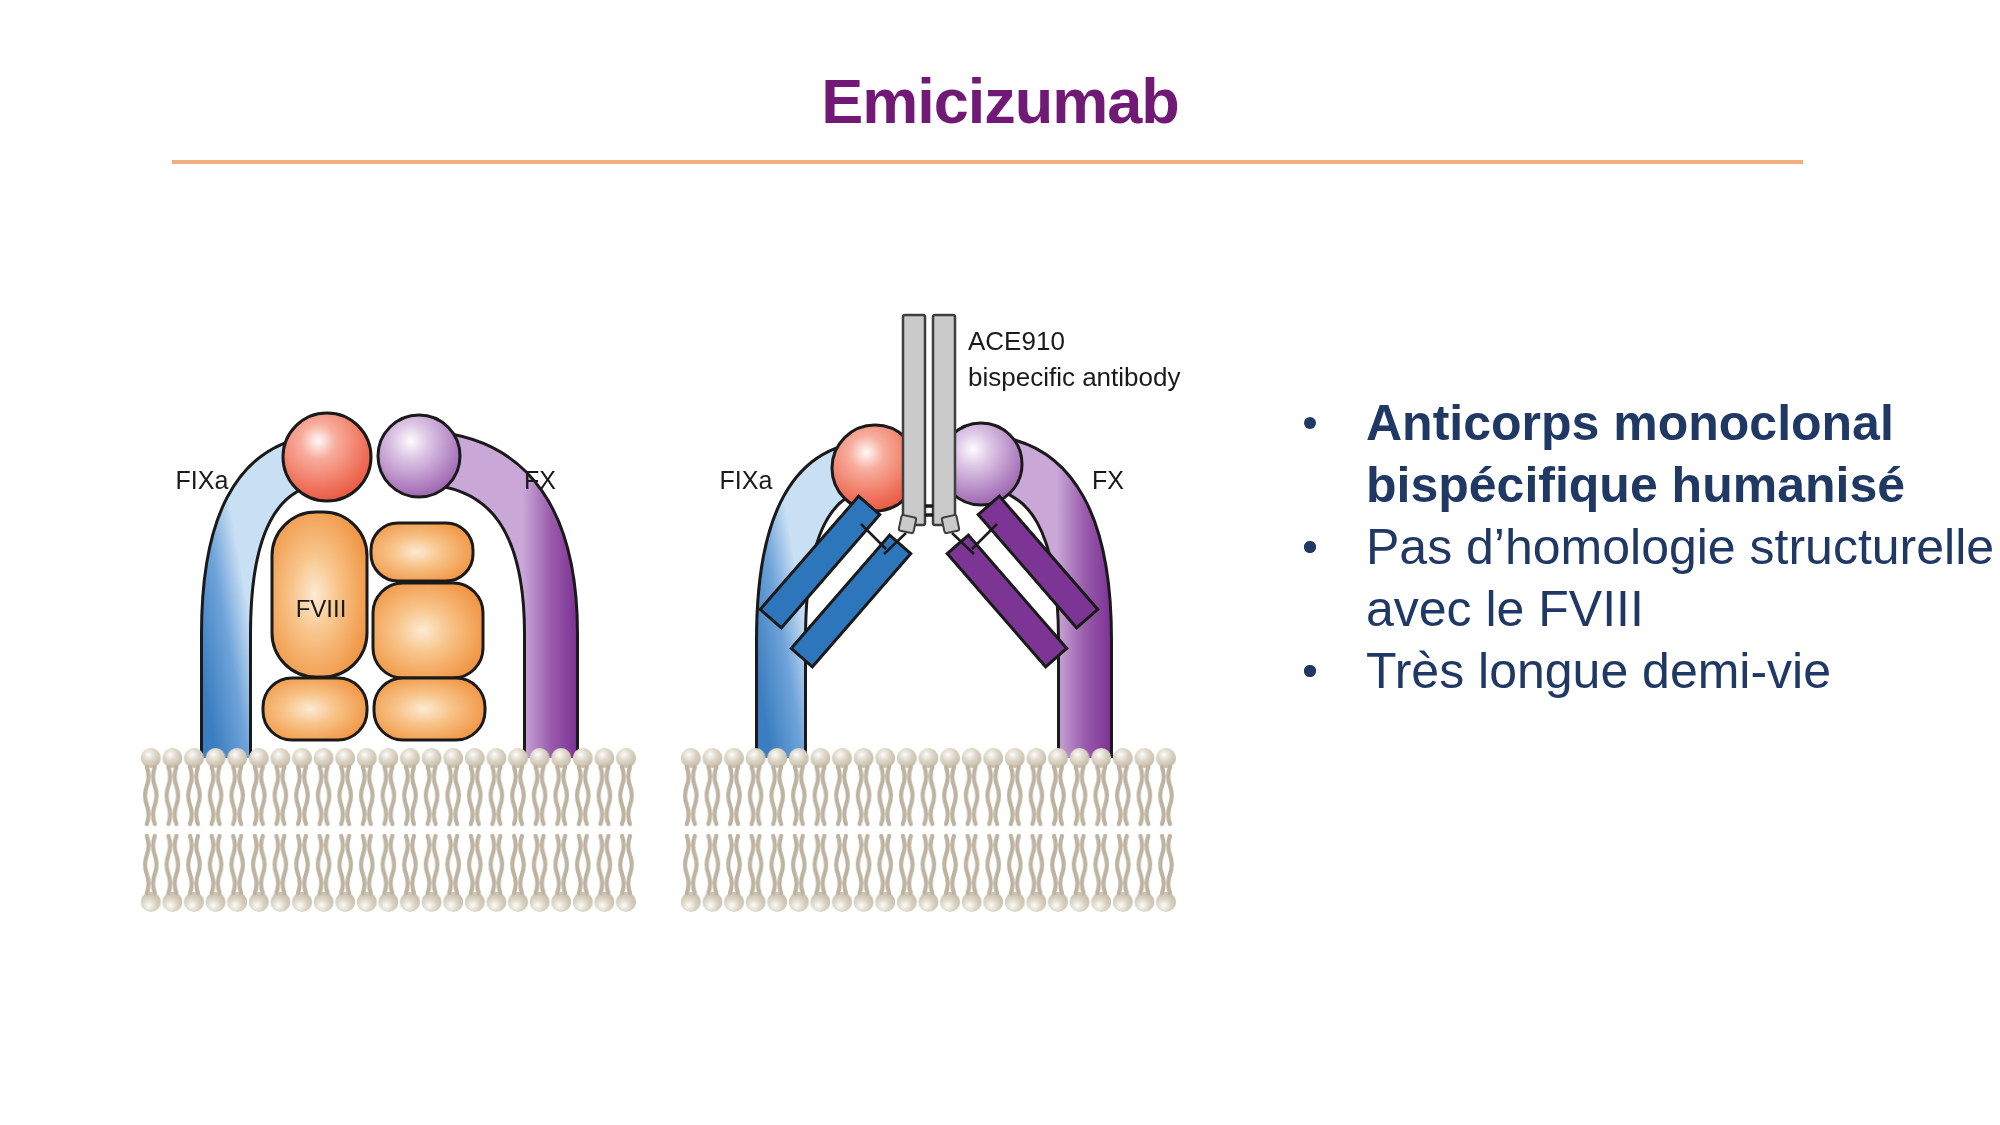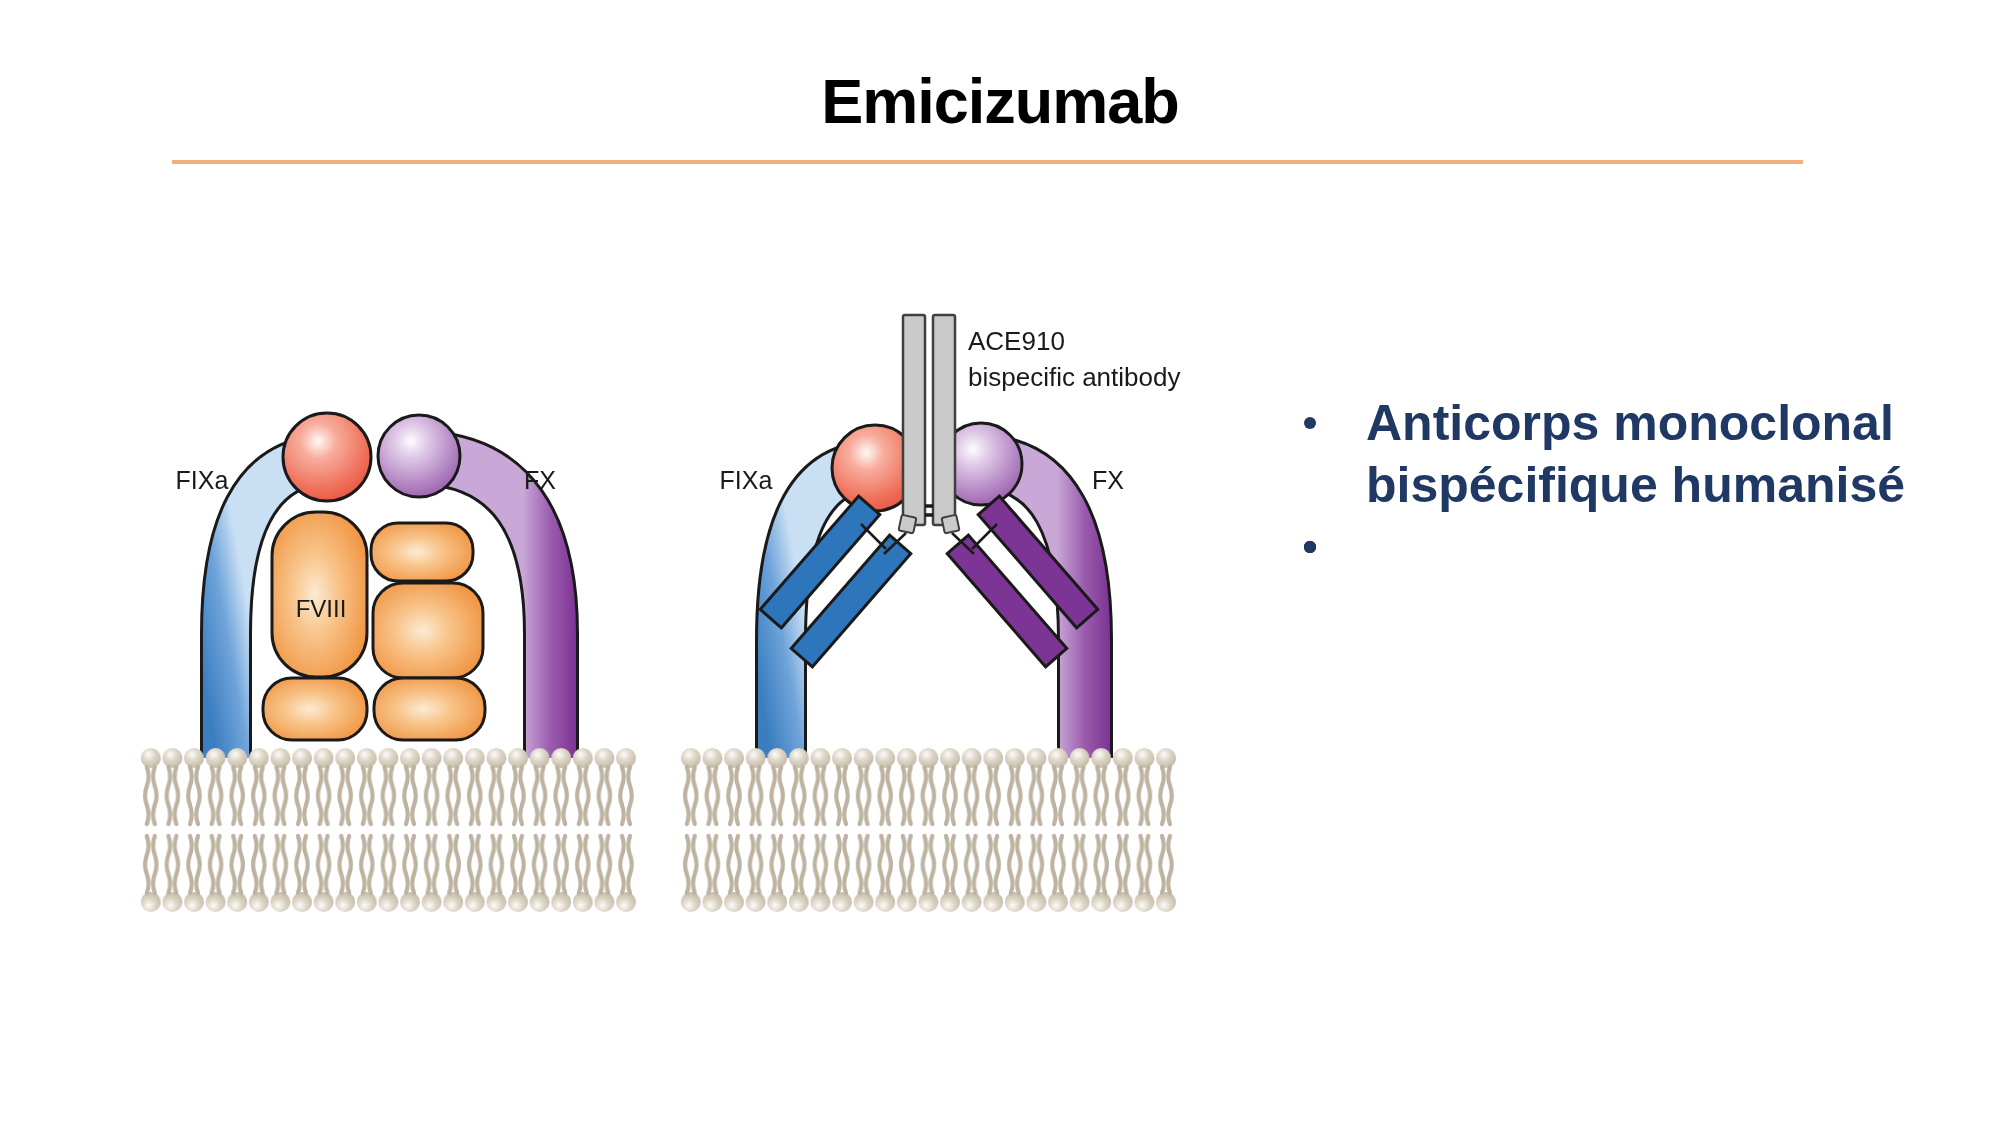--- a/index.html
+++ b/index.html
@@ -1,19 +1,19 @@
 <!DOCTYPE html>
 <html><head>
 <meta charset="utf-8">
 <style>
   html,body{margin:0;padding:0;background:#ffffff;}
   .slide{position:relative;width:2000px;height:1125px;background:#ffffff;overflow:hidden;
          font-family:"Liberation Sans", sans-serif;}
   .title{position:absolute;left:0;top:64px;width:2000px;text-align:center;
-         font-size:63px;font-weight:bold;color:#000000;letter-spacing:-1px;line-height:74px;}
+         font-size:63px;font-weight:bold;color:#701a75;letter-spacing:-1px;line-height:74px;}
   .divider{position:absolute;left:172px;top:160px;width:1631px;height:4px;background:#F2AE7E;}
   .diagram-svg{position:absolute;left:0;top:0;}
   .bullets{position:absolute;left:1296px;top:392px;width:712px;color:#1F3864;}
   .bullets ul{list-style:none;margin:0;padding:0;font-size:50px;line-height:62px;}
   .bullets li{position:relative;padding-left:70px;margin:0;}
   .bullets li.bold{font-weight:bold;}
   .dot{position:absolute;left:8px;top:25px;width:12px;height:12px;border-radius:50%;background:#1F3864;}
   .btext{white-space:pre-line;}
 </style>
 </head>
@@ -167,23 +167,26 @@
       <li class="bold">
         <span class="dot"></span>
         <span class="btext">Anticorps monoclonal
 bispécifique humanisé</span>
       </li>
       <li>
         <span class="dot"></span>
       </li>
       <li>
         <span class="dot"></span>
+        <span class="btext">Pas d’homologie structurelle
+avec le FVIII</span>
       </li>
       <li class="bold">
         <span class="dot"></span>
       </li>
       <li>
         <span class="dot"></span>
+        <span class="btext">Très longue demi-vie</span>
       </li>
     </ul>
   </div>
 
 </div>
 
 </body></html>

